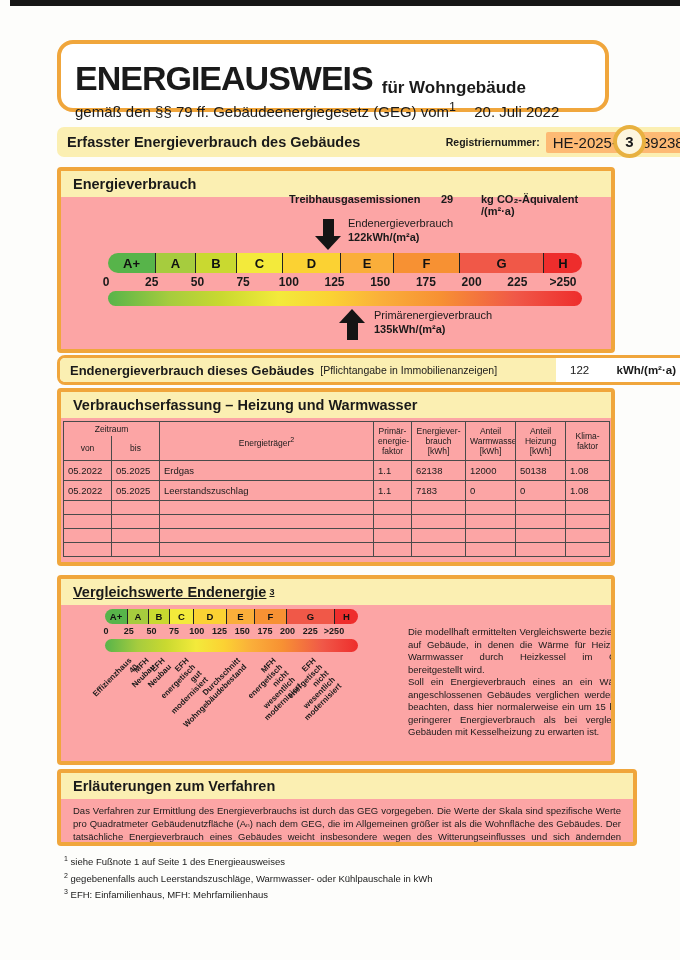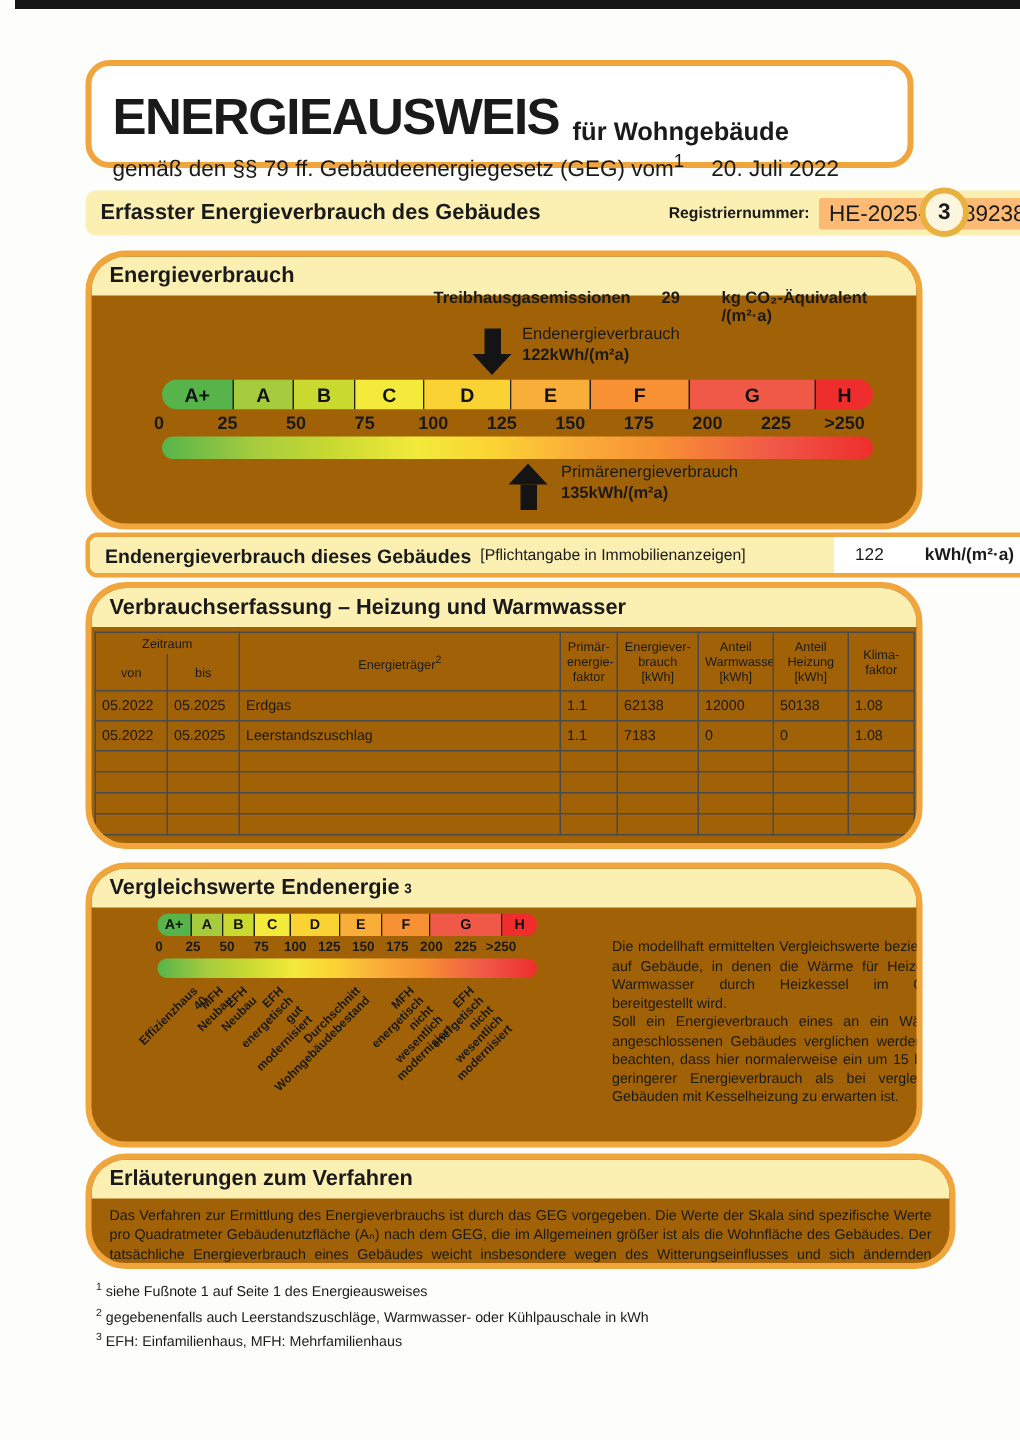--- a/index.html
+++ b/index.html
@@ -25,21 +25,21 @@
     background:#fbefb2;border-radius:7px;display:flex;align-items:center;
     box-sizing:border-box;padding:0 10px;}
   .capture-title{font-weight:bold;font-size:14.5px;}
   .reg-label{font-weight:bold;font-size:10.5px;margin-left:auto;}
   .reg-value{background:#fdba74;font-size:15px;padding:2px 7px;margin-left:6px;border-radius:2px;}
   .page-circle{position:absolute;left:613px;top:125px;width:33px;height:33px;border-radius:50%;
     border:4px solid #e8b140;background:#fdf6de;box-sizing:border-box;
     display:flex;align-items:center;justify-content:center;font-weight:bold;font-size:15px;}
 
   
-  .section-box{position:absolute;border:4px solid #f0a63c;border-radius:27px;background:#a16207;
+  .section-box{position:absolute;border:4px solid #f0a63c;border-radius:4px;background:#fca5a5;
     box-sizing:border-box;overflow:hidden;}
   .section-band{background:#fbefb2;height:26px;display:flex;align-items:center;
     padding-left:12px;font-weight:bold;font-size:14.5px;}
   .section-band sup{font-size:9px;margin-left:3px;}
 
   
   #energy-box{left:57px;top:167px;width:558px;height:186px;}
   .abs{position:absolute;}
   .ghg-label{font-weight:bold;font-size:11px;}
   .ghg-value{font-weight:bold;font-size:11px;}
@@ -75,21 +75,21 @@
   .tbl th{font-size:8.5px;text-align:center;white-space:pre-line;vertical-align:middle;line-height:10px;}
   .tbl td{height:17px;vertical-align:middle;}
   .tbl tr.empty td{height:11px;}
   .tbl .th-zeitraum{border-bottom:none;}
   .tbl .th-von,.tbl .th-bis{border-top:none;}
   .tbl thead tr:first-child th{border-top:1px solid #4a4a4a;}
   .more-line{margin:6px 0 0 8px;font-size:9.5px;display:flex;align-items:center;}
   .cbx{display:inline-block;width:7px;height:7px;border:1.2px solid #222;margin-right:7px;}
 
   
-  #comparison-box{left:57px;top:575px;width:558px;height:190px;}
+  #comparison-box{left:57px;top:575px;width:558px;height:190px;text-decoration:underline;}
   .cmp-text{position:absolute;left:347px;top:47px;width:240px;font-size:9.5px;line-height:12.5px;text-align:justify;}
   .cmp-text p{margin:0;}
   .bench-wrap{position:absolute;left:0;top:77px;width:100%;height:100px;}
   .bench{position:absolute;top:0;width:0;height:0;}
   .rot{position:absolute;right:0;top:0;transform:rotate(-45deg);transform-origin:100% 0;
     white-space:pre-line;text-align:right;font-size:8px;font-weight:bold;line-height:9px;}
 
   
   #explanation-box{left:57px;top:769px;width:580px;height:77px;}
   .expl-text{padding:5px 12px 0 12px;font-size:9.5px;line-height:13px;text-align:justify;}

